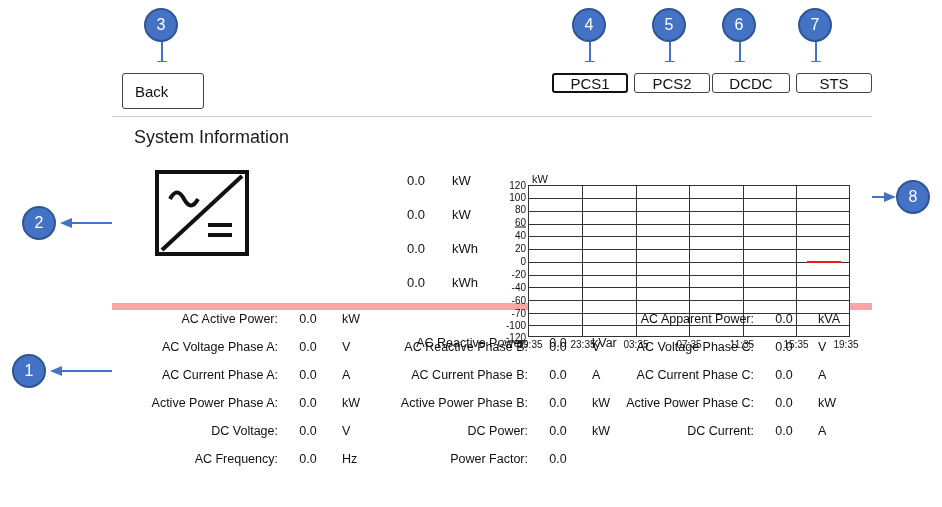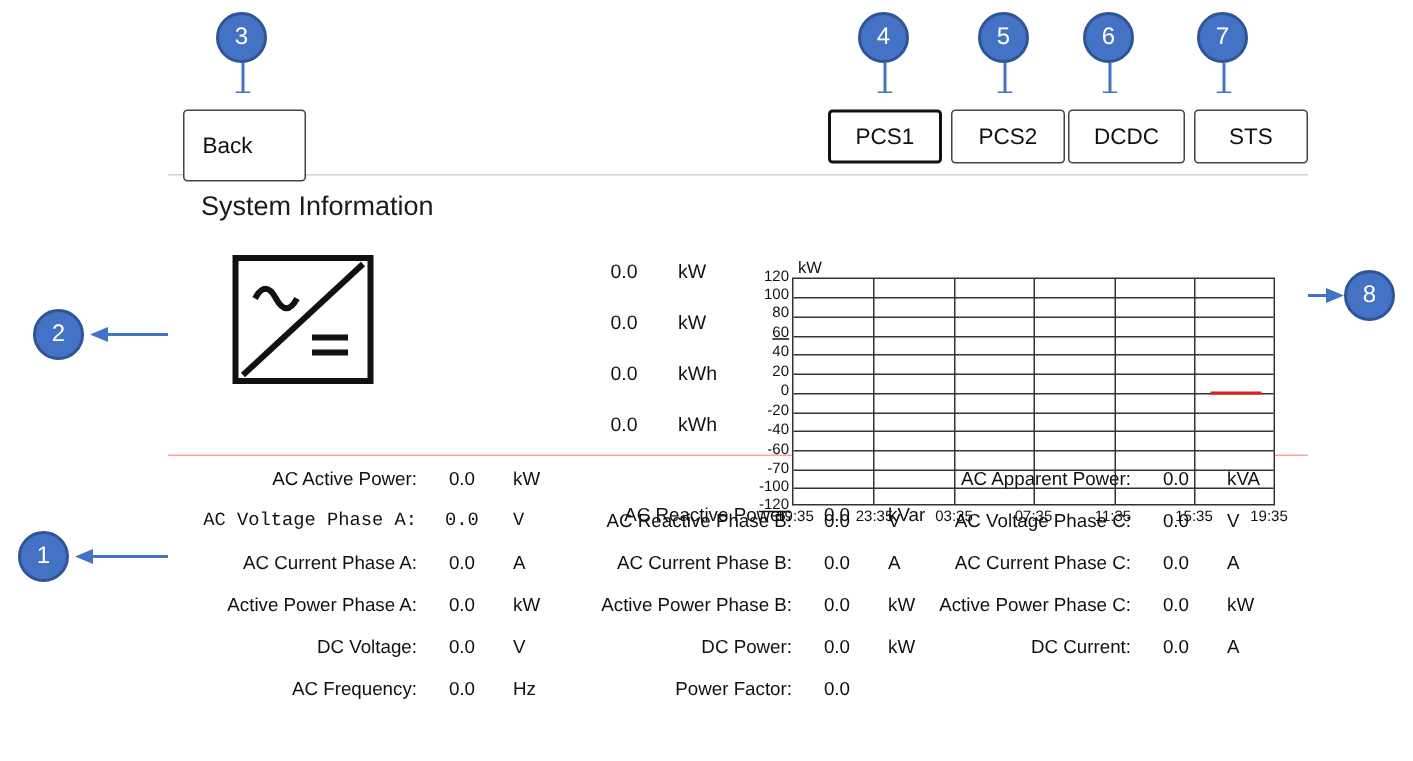--- a/index.html
+++ b/index.html
@@ -65,46 +65,46 @@
     font-size: 15px;
     display: flex;
     align-items: center;
     justify-content: center;
     color: #111111;
   }
   .btn.back {
     left: 10px;
     top: 11px;
     width: 82px;
-    height: 48px;
+    height: 36px;
     justify-content: flex-start;
     padding-left: 12px;
   }
   .tab {
     top: 11px;
-    height: 36px;
+    height: 20px;
     width: 76px;
   }
   .tab.active {
     border: 2px solid #111111;
     font-weight: normal;
   }
   .tab.t1 { left: 440px; }
   .tab.t2 { left: 522px; }
   .tab.t3 { left: 600px; width: 78px; }
   .tab.t4 { left: 684px; width: 76px; }
 
   
   .sysinfo {
     position: absolute;
     left: 0;
     top: 55px;
     width: 760px;
     height: 186px;
-    border-bottom: 1px solid #fca5a5;
+    border-bottom: 7px solid #fca5a5;
   }
   .sys-title {
     position: absolute;
     left: 22px;
     top: 10px;
     font-size: 18px;
     color: #1a1a1a;
   }
   .inverter-icon {
     position: absolute;
@@ -408,21 +408,21 @@
       <span class="m-label">AC Reactive Power:</span>
       <span class="m-value">0.0</span>
       <span class="m-unit">kVar</span>
     </div>
     <div class="m-cell" style="left:490px; top:8px; width:270px;">
       <span class="m-label">AC Apparent Power:</span>
       <span class="m-value">0.0</span>
       <span class="m-unit">kVA</span>
     </div>
 
-    <div class="m-cell" style="left:0px; top:36px; width:284px;font-family:Liberation Mono, monospace;">
+    <div class="m-cell" style="left:0px; top:36px; width:284px;">
       <span class="m-label">AC Voltage Phase A:</span>
       <span class="m-value">0.0</span>
       <span class="m-unit">V</span>
     </div>
     <div class="m-cell" style="left:250px; top:36px; width:284px;">
       <span class="m-label">AC Reactive Phase B:</span>
       <span class="m-value">0.0</span>
       <span class="m-unit">V</span>
     </div>
     <div class="m-cell" style="left:490px; top:36px; width:270px;">

